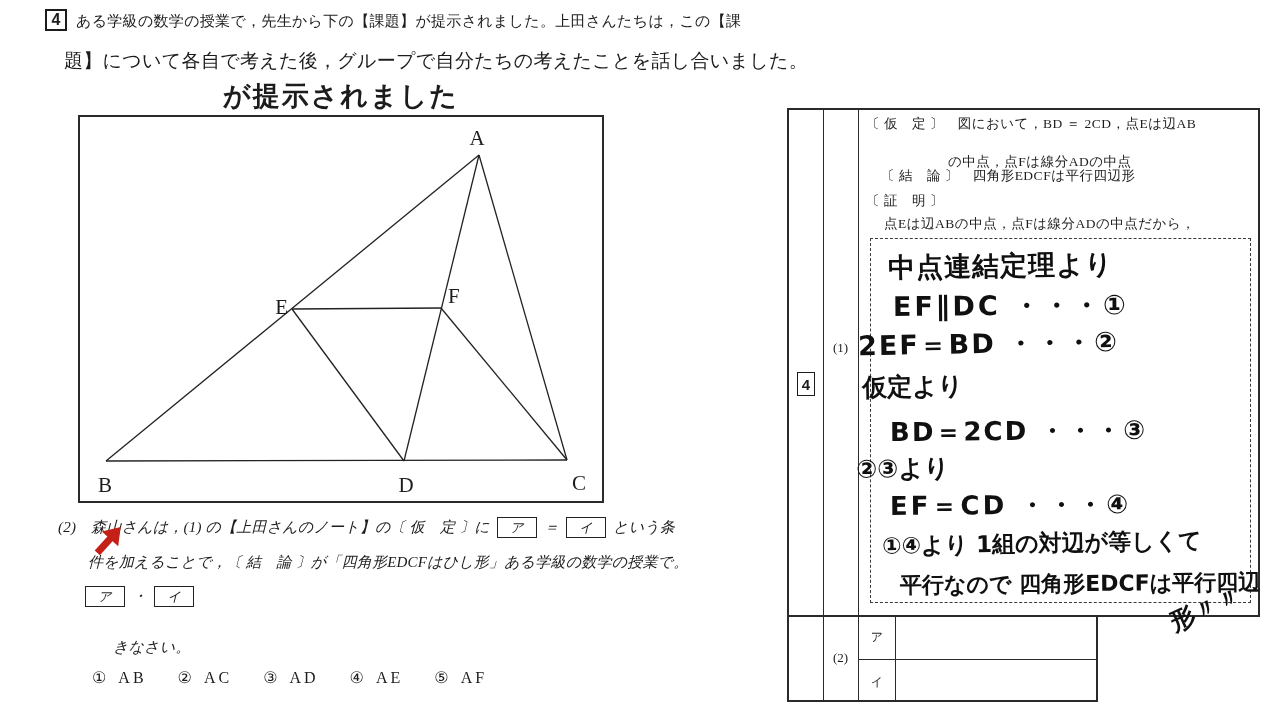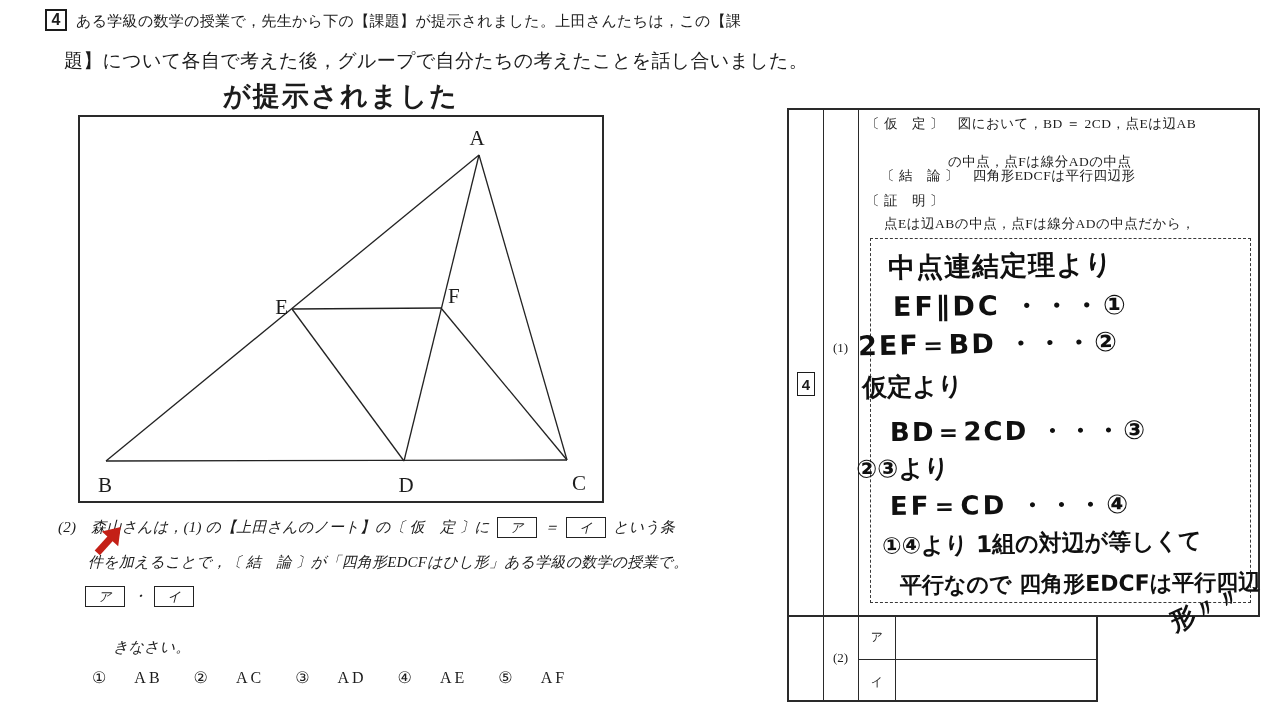--- a/index.html
+++ b/index.html
@@ -27,21 +27,21 @@
   .q2l1 { left: 58px; top: 517px; }
   .q2l2 { left: 88px; top: 553px; }
   .q2l3 { left: 85px; top: 586px; }
   .q2l4 { left: 88px; top: 638px; margin-left: 25px; }
   .ansbox {
     display: inline-flex; align-items: center; justify-content: center;
     width: 40px; height: 21px; border: 1.6px solid #222; margin: 0 7px;
     font-size: 13px; background: #fff;
   }
   .choices { left: 92px; top: 668px; display: flex; gap: 31px; font-size: 16px; white-space: nowrap; }
-  .choice .cl { letter-spacing: 3px; margin-left: 28px; }
+  .choice .cl { letter-spacing: 3px; margin-left: 12px; }
 
   .red-arrow { left: 88px; top: 521px; }
 
   
   .sheet-r1 { left: 787px; top: 108px; width: 473px; height: 509px; border: 2px solid #2a2a2a; background:#fff; }
   .sheet-r2 { left: 787px; top: 615px; width: 311px; height: 87px; border: 2px solid #2a2a2a; background:#fff; }
   .vline { width: 1.4px; background: #2a2a2a; }
   .hline { height: 1.2px; background: #2a2a2a; }
 
   .sheet-qnum {

